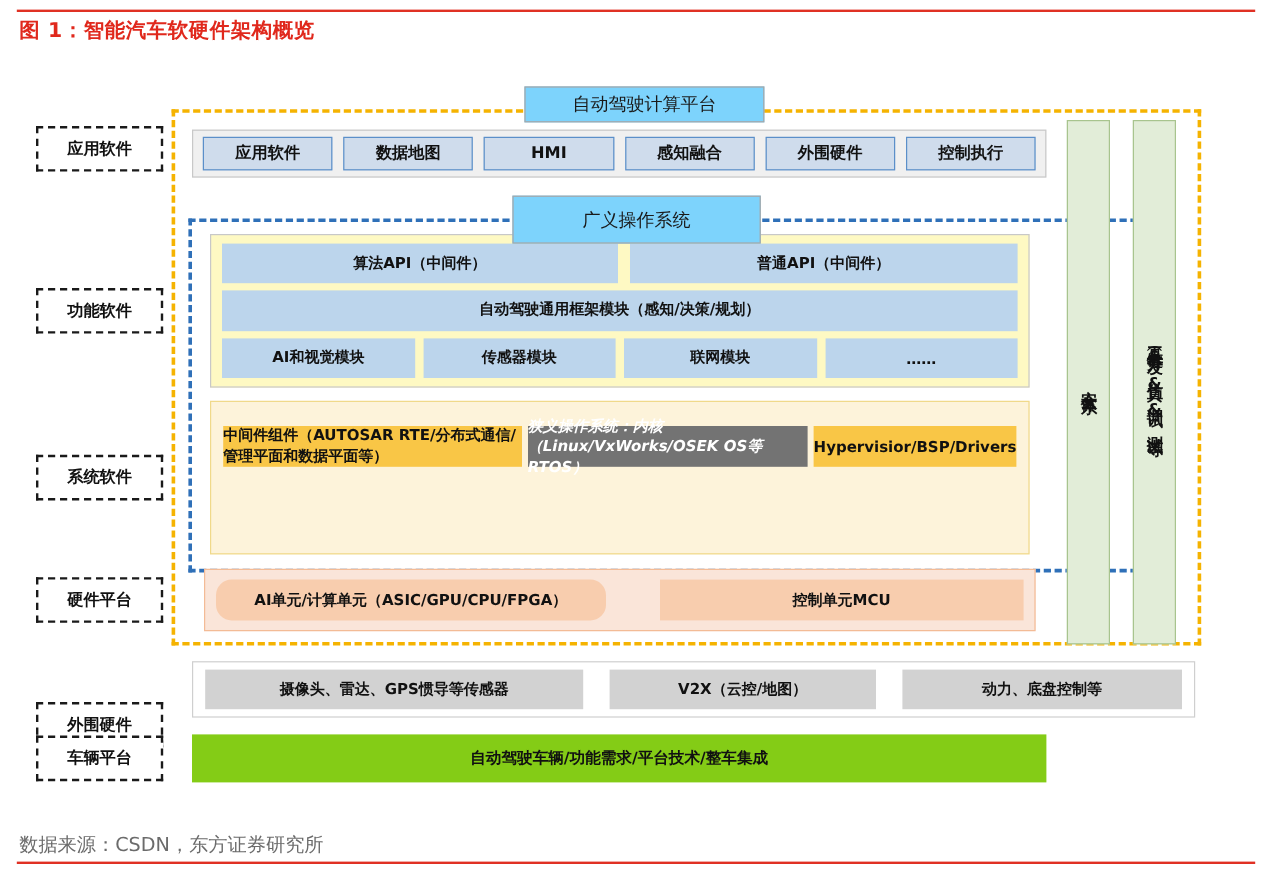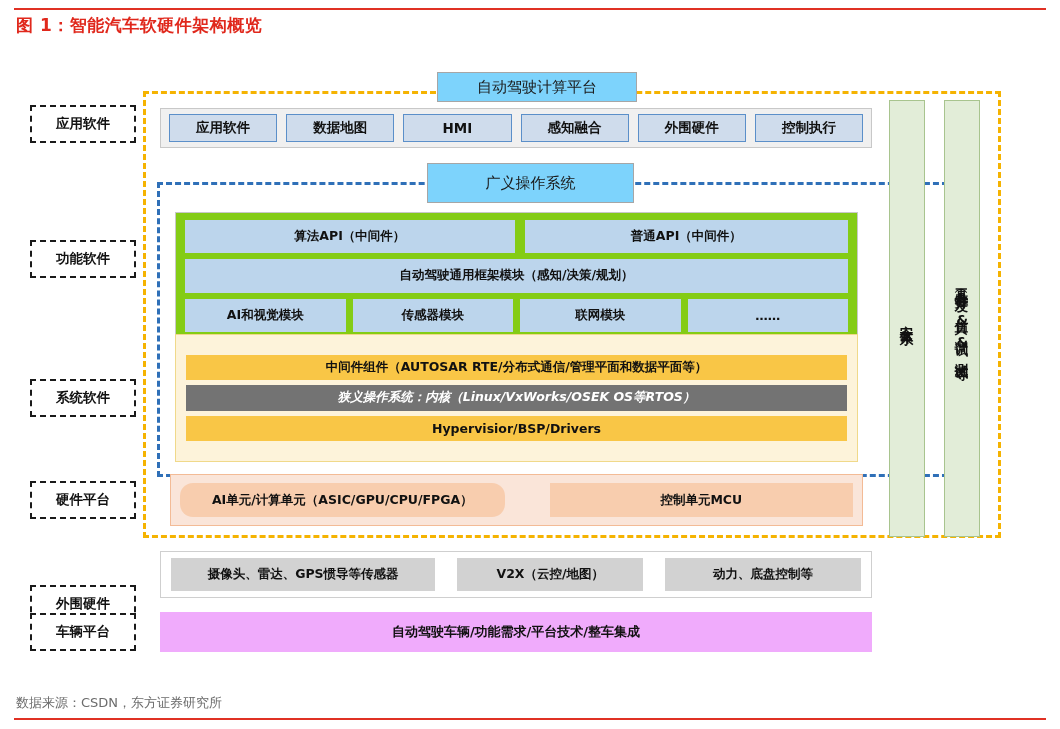--- a/index.html
+++ b/index.html
@@ -16,21 +16,21 @@
   .fig-title{
     position:absolute;left:16px;top:14px;
     font-size:17px;font-weight:bold;color:#e0281c;
     letter-spacing:0.5px;white-space:nowrap;
   }
 
   
   .foot-rule{position:absolute;left:14px;top:718px;width:1032px;height:2px;background:#e03124;}
   .foot-text{
     position:absolute;left:16px;top:694px;
-    font-size:13px;color:#6b6b6b;white-space:nowrap;
+    font-size:16px;color:#6b6b6b;white-space:nowrap;
   }
 
   
   .tier-label{
     position:absolute;
     border:2px dashed #1a1a1a;
     background:#ffffff;
     display:flex;align-items:center;justify-content:center;
     font-size:13.5px;font-weight:bold;color:#111;
     box-sizing:border-box;
@@ -72,24 +72,23 @@
   }
   .app-cell{
     flex:1;height:28px;background:#cfdcec;border:1px solid #5b8fc9;
     display:flex;align-items:center;justify-content:center;
     font-size:13.5px;font-weight:bold;color:#111;box-sizing:border-box;
   }
 
   
   .func-panel{
     left:175px;top:195px;width:683px;height:128px;
-    background:#84cc16;border:1px solid #c8c8c8;
+    background:#fef9c3;border:1px solid #c8c8c8;
     padding:7px 9px;display:flex;flex-direction:column;gap:6px;
     box-sizing:border-box;
-    margin-top:17px;
   }
   .func-api-row{display:flex;gap:10px;height:34px;}
   .func-api{
     background:#bcd5ec;display:flex;align-items:center;justify-content:center;
     font-size:12.5px;font-weight:bold;color:#111;
   }
   .func-api.a{flex:1.02;}
   .func-api.b{flex:1;}
   .func-wide{
     height:34px;background:#bcd5ec;display:flex;align-items:center;justify-content:center;
@@ -98,21 +97,21 @@
   .func-mod-row{display:flex;gap:7px;height:34px;}
   .func-mod{
     flex:1;background:#bcd5ec;display:flex;align-items:center;justify-content:center;
     font-size:12.5px;font-weight:bold;color:#111;
   }
 
   
   .sys-panel{
     left:175px;top:334px;width:683px;height:128px;
     background:#fdf3da;border:1px solid #f0d98a;
-    padding:20px 10px;display:flex;flex-direction:column;gap:5px;
+    padding:20px 10px;display:flex;flex-direction:row;gap:5px;
     box-sizing:border-box;
   }
   .sys-row{
     height:34px;display:flex;align-items:center;justify-content:center;
     font-size:12.5px;font-weight:bold;
   }
   .sys-row.l{background:#f9c646;color:#111;}
   .sys-row.dark{background:#737373;color:#ffffff;font-style:italic;}
 
   
@@ -125,38 +124,38 @@
   .hw-cell{
     height:34px;background:#f8cdae;
     display:flex;align-items:center;justify-content:center;
     font-size:12.5px;font-weight:bold;color:#111;
   }
   .hw-cell.a{flex:1.07;border-radius:13px;}
   .hw-cell.b{flex:1;margin-left:33px;}
 
   
   .peri-panel{
-    left:160px;top:551px;width:712px;height:47px;
+    left:160px;top:551px;width:836px;height:47px;
     background:#ffffff;border:1px solid #cfcfcf;
     display:flex;align-items:center;padding:0 10px;gap:22px;
     box-sizing:border-box;
   }
   .peri-cell{
     height:33px;background:#d2d2d2;
     display:flex;align-items:center;justify-content:center;
     font-size:12.5px;font-weight:bold;color:#111;
   }
   .peri-cell.a{flex:1.35;}
   .peri-cell.b{flex:0.95;}
   .peri-cell.c{flex:1;}
 
   
   .veh-panel{
     left:160px;top:612px;width:712px;height:40px;
-    background:#f0abfc;
+    background:#84cc16;
     display:flex;align-items:center;justify-content:center;
     font-size:13px;font-weight:bold;color:#111;box-sizing:border-box;
   }
 
   
   .vcol{
     position:absolute;background:#e2edd8;border:1px solid #a8c48e;
     box-sizing:border-box;
     display:flex;align-items:center;justify-content:center;
     writing-mode:vertical-rl;text-orientation:upright;

